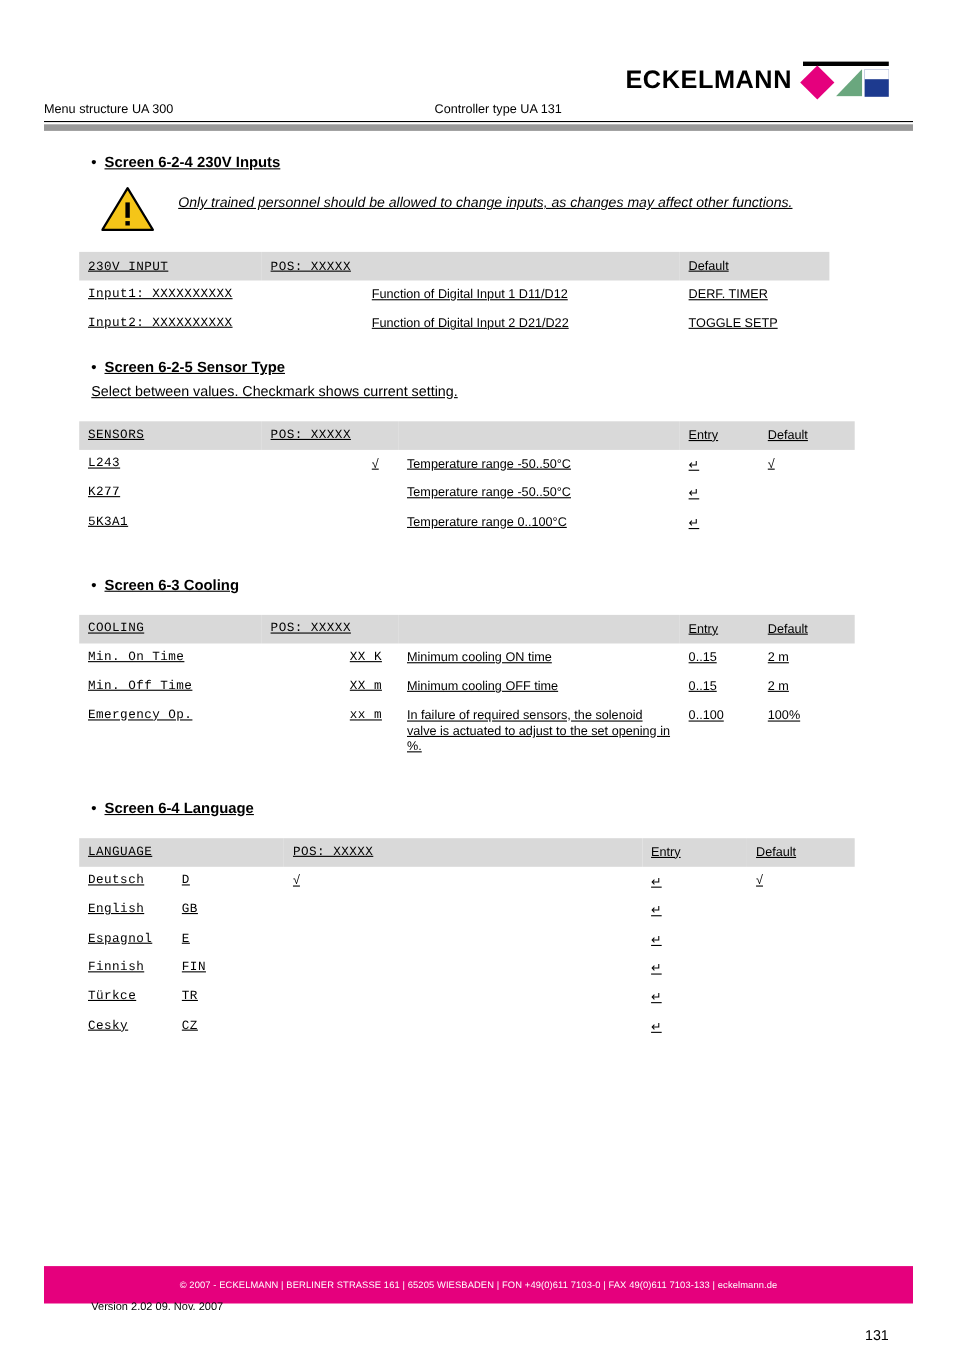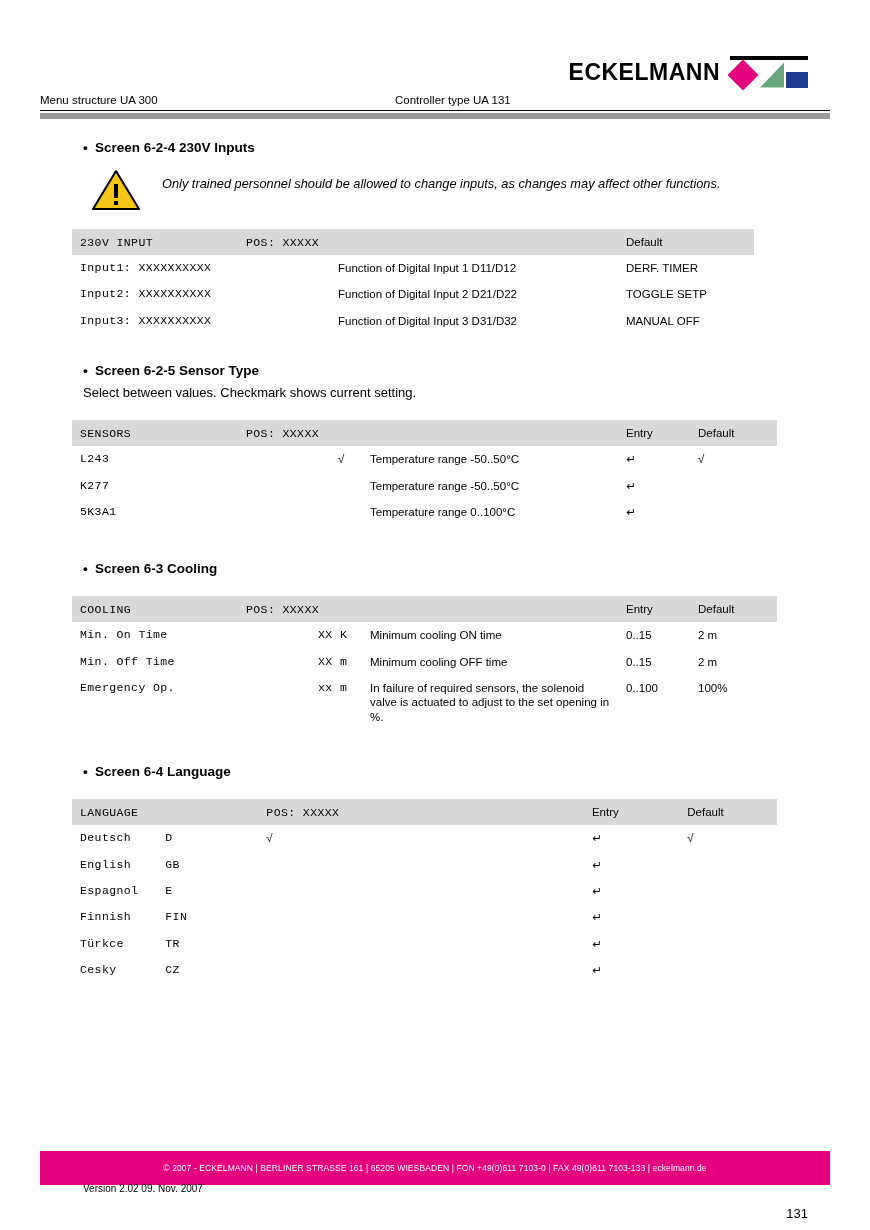--- a/index.html
+++ b/index.html
@@ -106,20 +106,21 @@
     height: 6px;
     background: #9a9a9a;
   }
 
   
   .content {
     position: absolute;
     top: 140px;
     left: 0;
     width: 834px;
+    text-decoration: underline;
   }
   .bullet-head {
     font-size: 13.5px;
     font-weight: bold;
     margin: 0 0 0 83px;
     padding: 0;
   }
   .bullet-head .dot {
     display: inline-block;
     width: 12px;
@@ -275,30 +276,24 @@
           <td class="mono"></td>
           <td>Function of Digital Input 1 D11/D12</td>
           <td>DERF. TIMER</td>
         </tr>
         <tr>
           <td class="mono">Input2: XXXXXXXXXX</td>
           <td class="mono"></td>
           <td>Function of Digital Input 2 D21/D22</td>
           <td>TOGGLE SETP</td>
         </tr>
-        <tr>
-          <td class="mono">Input3: XXXXXXXXXX</td>
-          <td class="mono"></td>
-          <td>Function of Digital Input 3 D31/D32</td>
-          <td>MANUAL OFF</td>
-        </tr>
       </tbody>
     </table>
 
-    <div class="bullet-head" style="margin-top:29px;">
+    <div class="bullet-head" style="margin-top:18px;">
       <span class="dot">•</span><span>Screen 6-2-5 Sensor Type</span>
     </div>
     <div class="sub-text">Select between values. Checkmark shows current setting.</div>
 
     <table class="doc" style="margin-top:20px; width:705px;">
       <colgroup>
         <col style="width:166px">
           <col style="width:92px">
           <col style="width:32px">
         <col style="width:256px">

